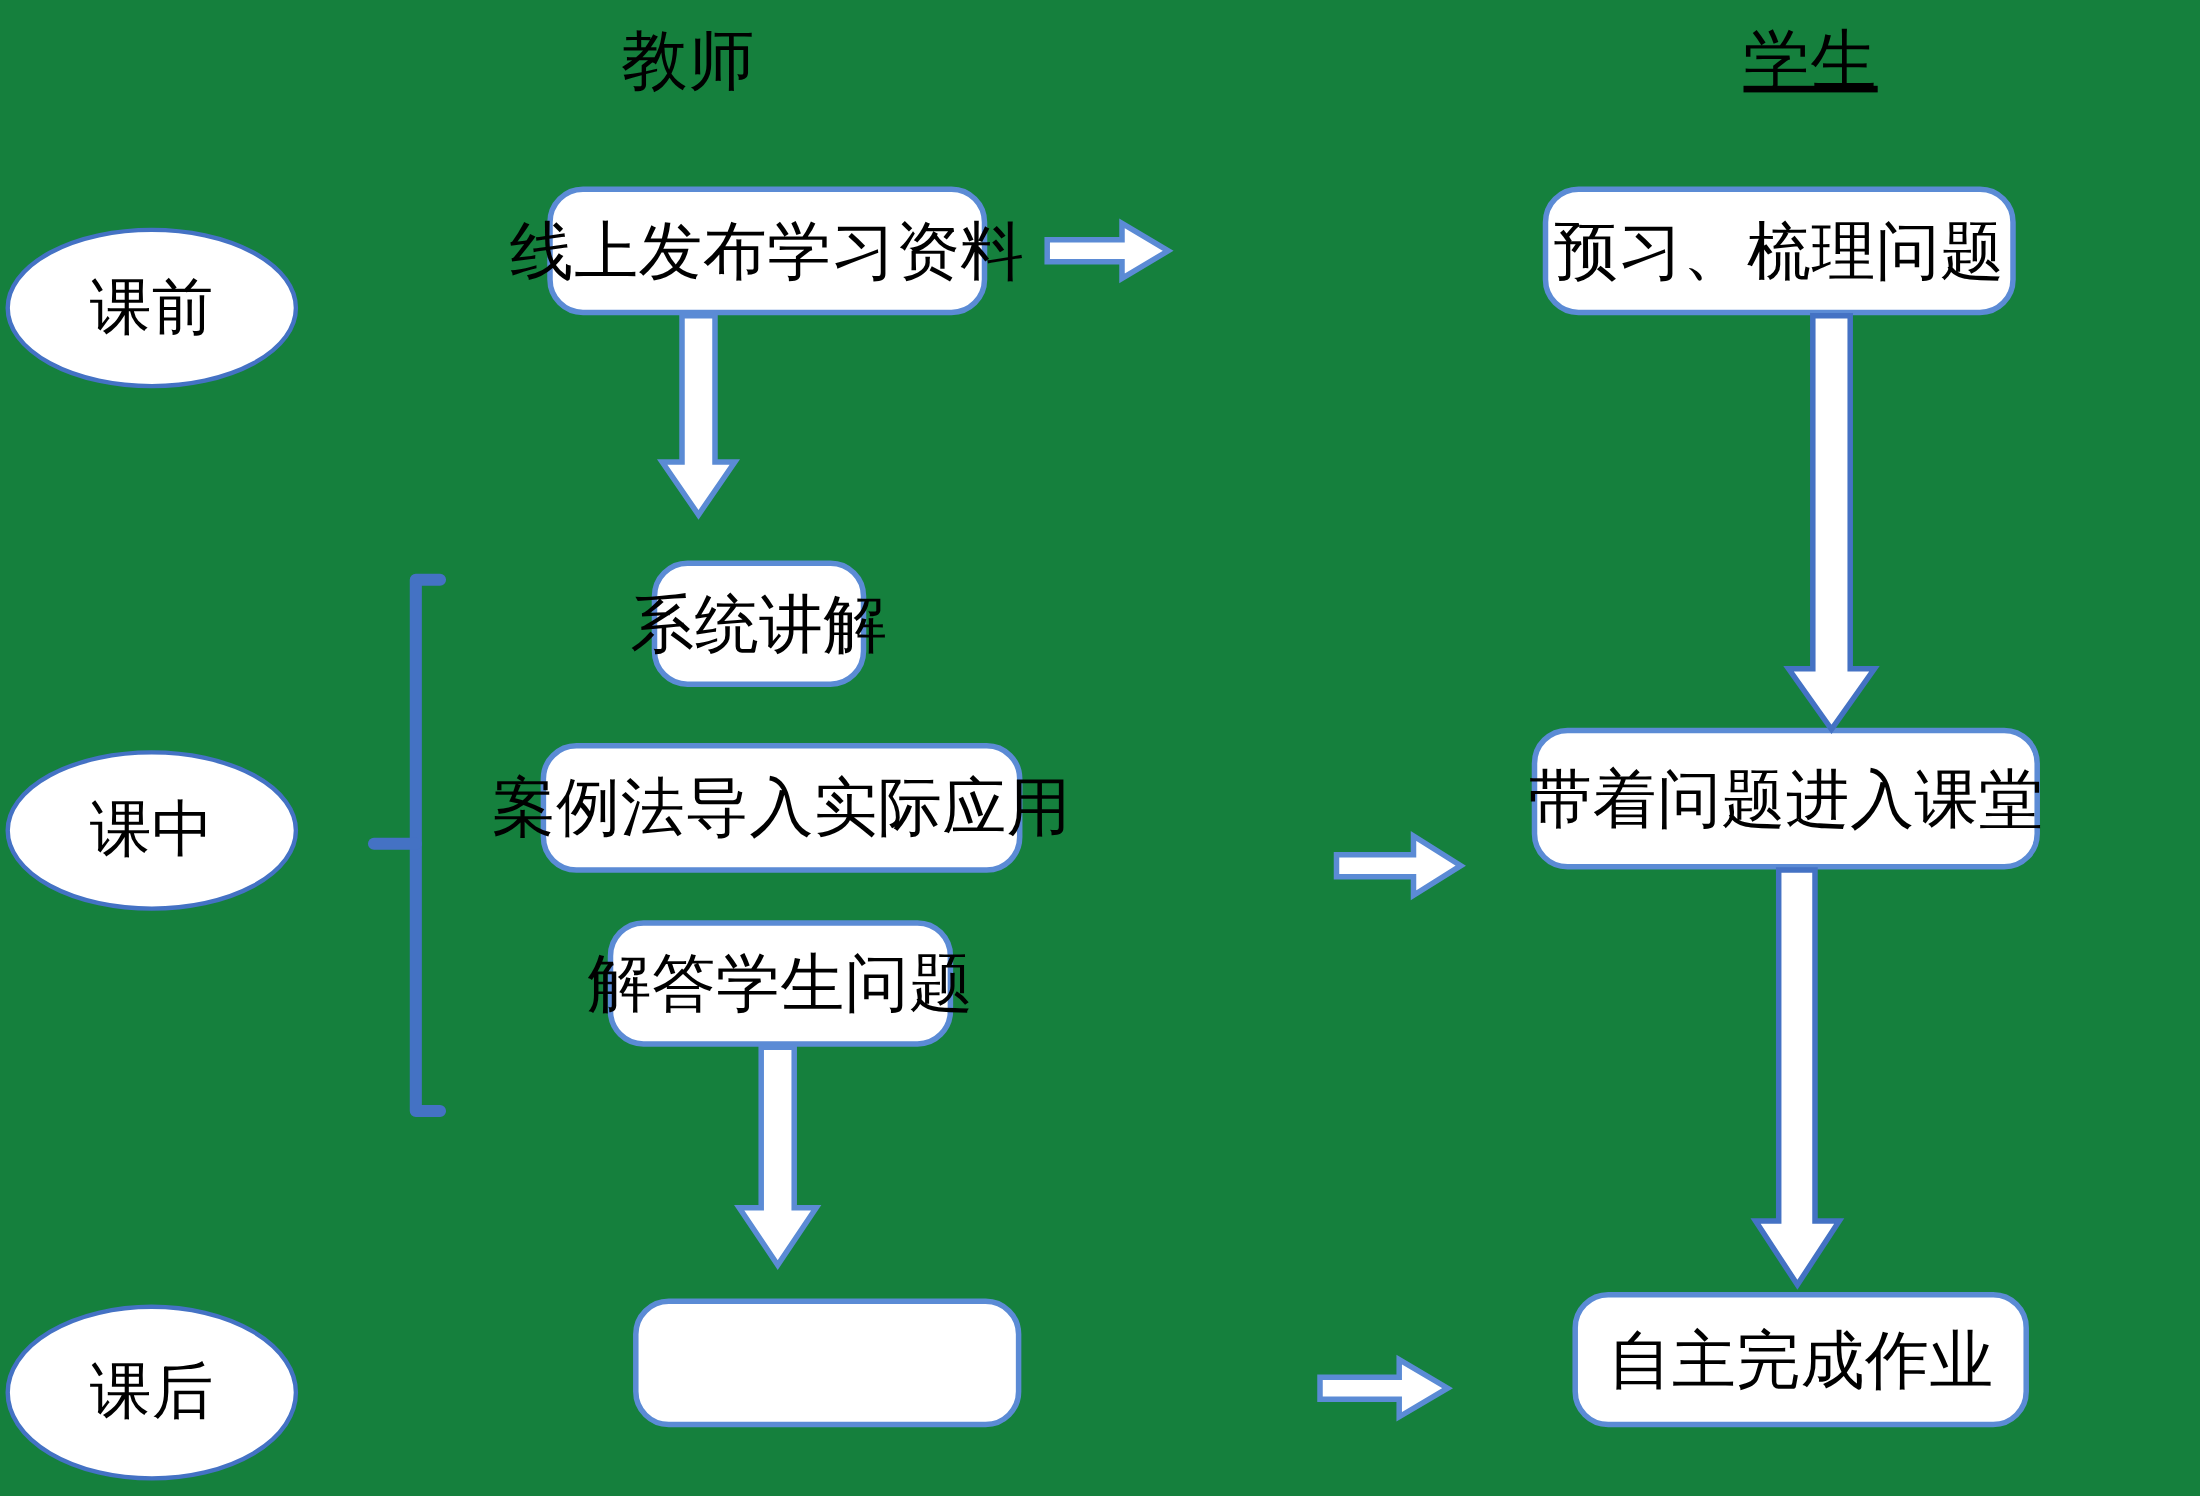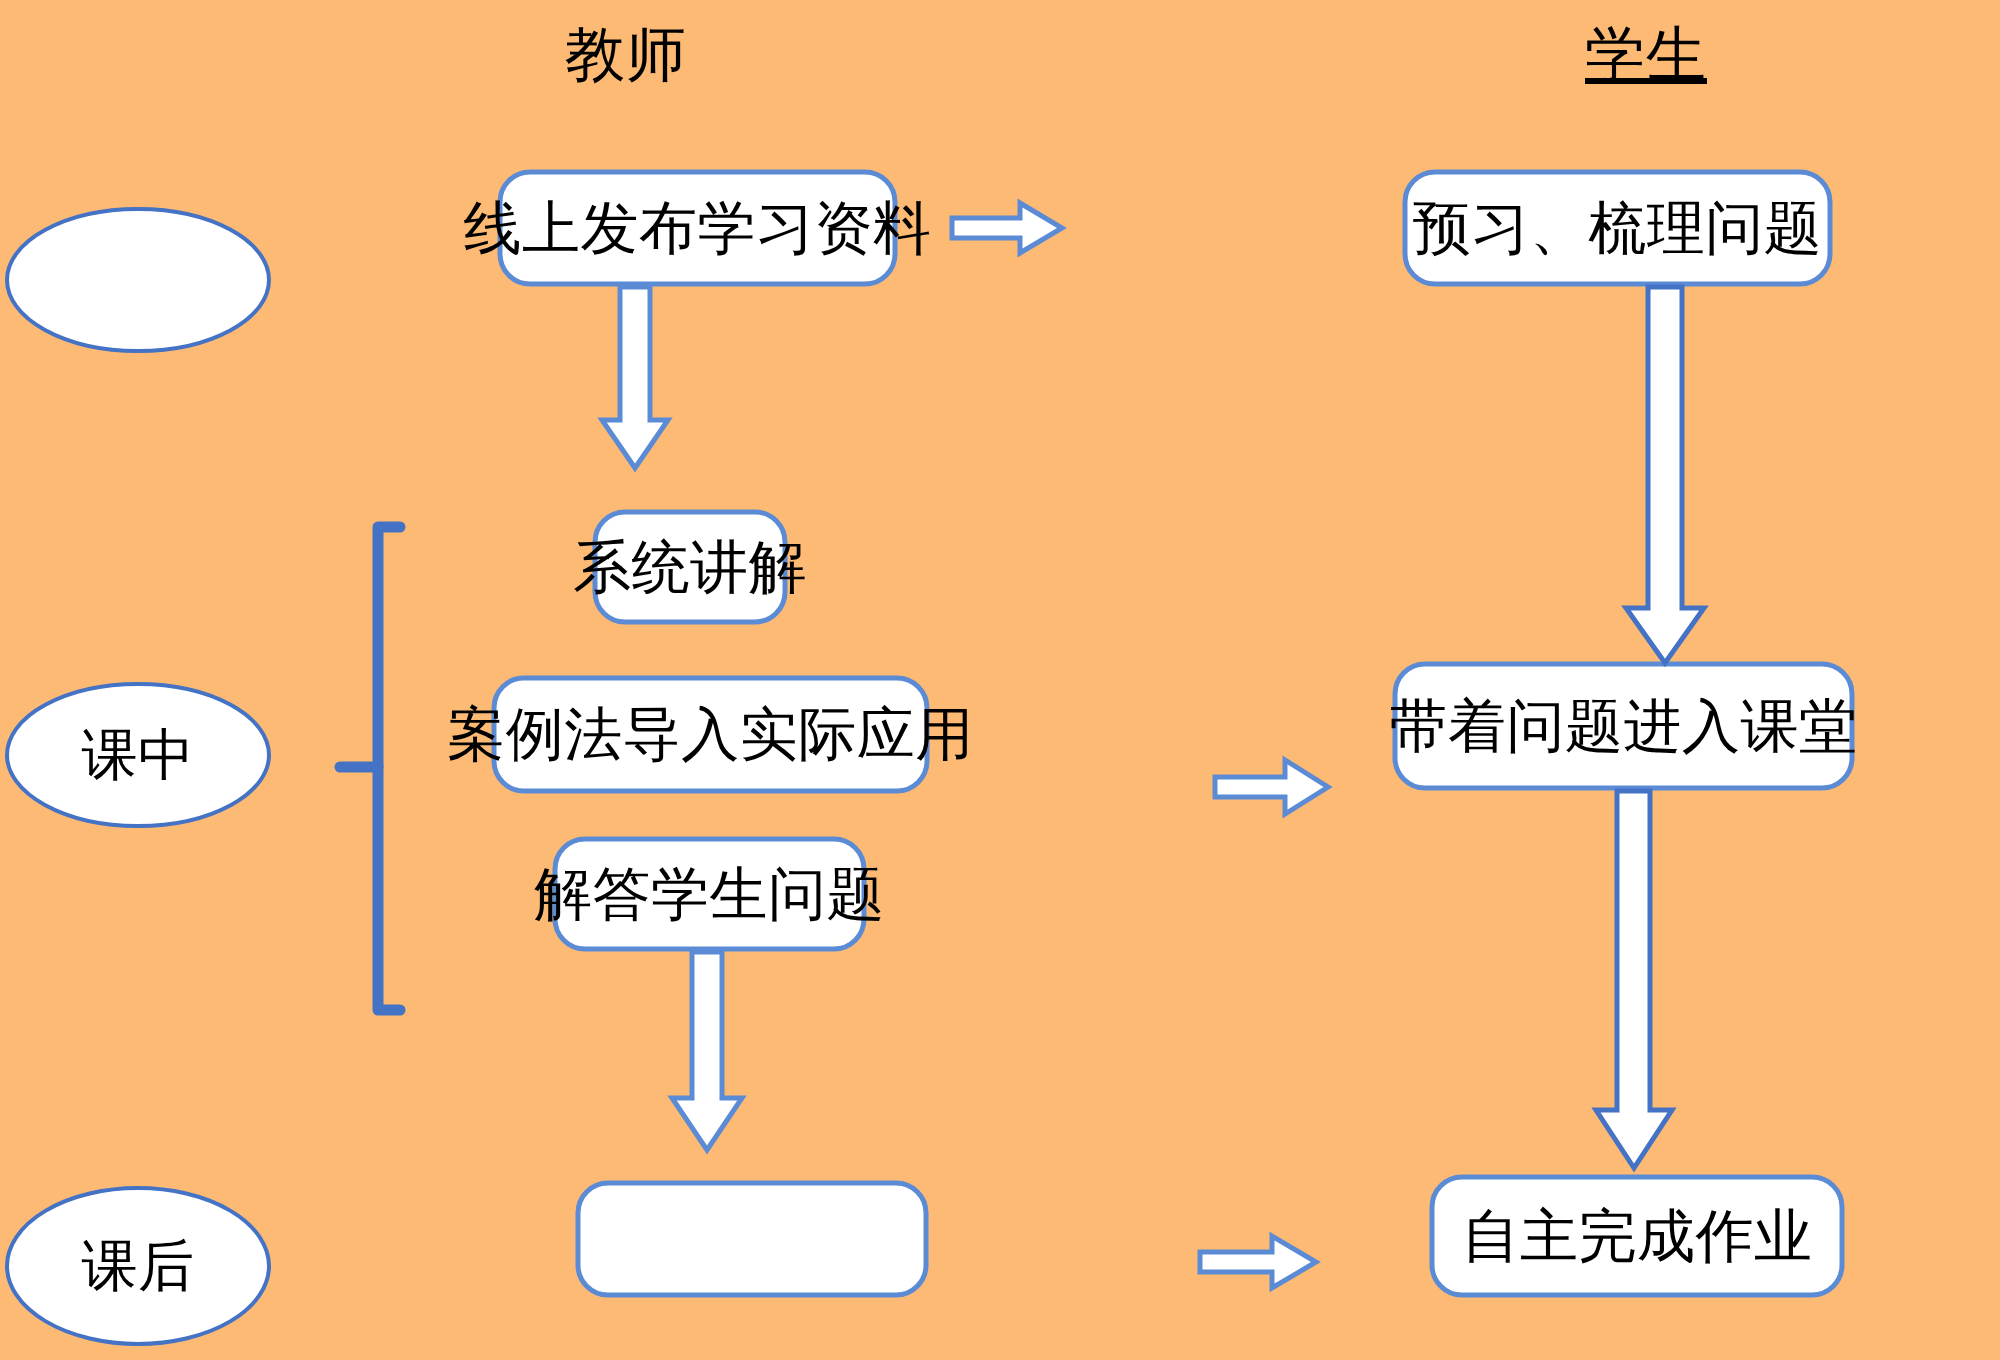--- a/index.html
+++ b/index.html
@@ -7,21 +7,21 @@
     padding: 0;
     background: #ffffff;
   }
   body {
     font-family: "DejaVu Sans", "Liberation Sans", sans-serif;
   }
   #canvas {
     position: relative;
     width: 2000px;
     height: 1360px;
-    background: #fdba74;
+    background: #15803d;
     overflow: hidden;
   }
   .svg-layer {
     position: absolute;
     left: 0;
     top: 0;
     width: 2000px;
     height: 1360px;
   }
   .node-text {
@@ -92,20 +92,21 @@
     <polygon points="1200,1252 1272,1252 1272,1236 1316,1262 1272,1288 1272,1272 1200,1272" fill="#ffffff" stroke="#5B8BD5" stroke-width="5" stroke-linejoin="miter"></polygon>
 
     <polygon points="1648,287 1682,287 1682,608 1704,608 1665,663 1626,608 1648,608" fill="#ffffff" stroke="#4472C4" stroke-width="5" stroke-linejoin="miter"></polygon>
 
     <polygon points="1617,791 1650,791 1650,1110 1672,1110 1634,1168 1596,1110 1617,1110" fill="#ffffff" stroke="#4472C4" stroke-width="5" stroke-linejoin="miter"></polygon>
   </svg>
 
   <div class="col-header" style="left:565px; top:15px;">教师</div>
   <div class="col-header" style="left:1585px; top:15px;text-decoration:underline;">学生</div>
 
+  <div class="node-text stage-label" style="left:7px; top:209px; width:262px; height:142px;">课前</div>
   <div class="node-text stage-label" style="left:7px; top:684px; width:262px; height:142px;">课中</div>
   <div class="node-text box-label" style="left:500px; top:172px; width:395px; height:112px;">线上发布学习资料</div>
 
   <div class="node-text stage-label" style="left:7px; top:1188px; width:262px; height:156px;">课后</div>
   <div class="node-text box-label" style="left:595px; top:512px; width:190px; height:110px;">系统讲解</div>
   <div class="node-text box-label" style="left:494px; top:678px; width:433px; height:113px;">案例法导入实际应用</div>
   <div class="node-text box-label" style="left:555px; top:839px; width:309px; height:110px;">解答学生问题</div>
 
   <div class="node-text box-label" style="left:1405px; top:172px; width:425px; height:112px;">预习、梳理问题</div>
   <div class="node-text box-label" style="left:1395px; top:664px; width:457px; height:124px;">带着问题进入课堂</div>

